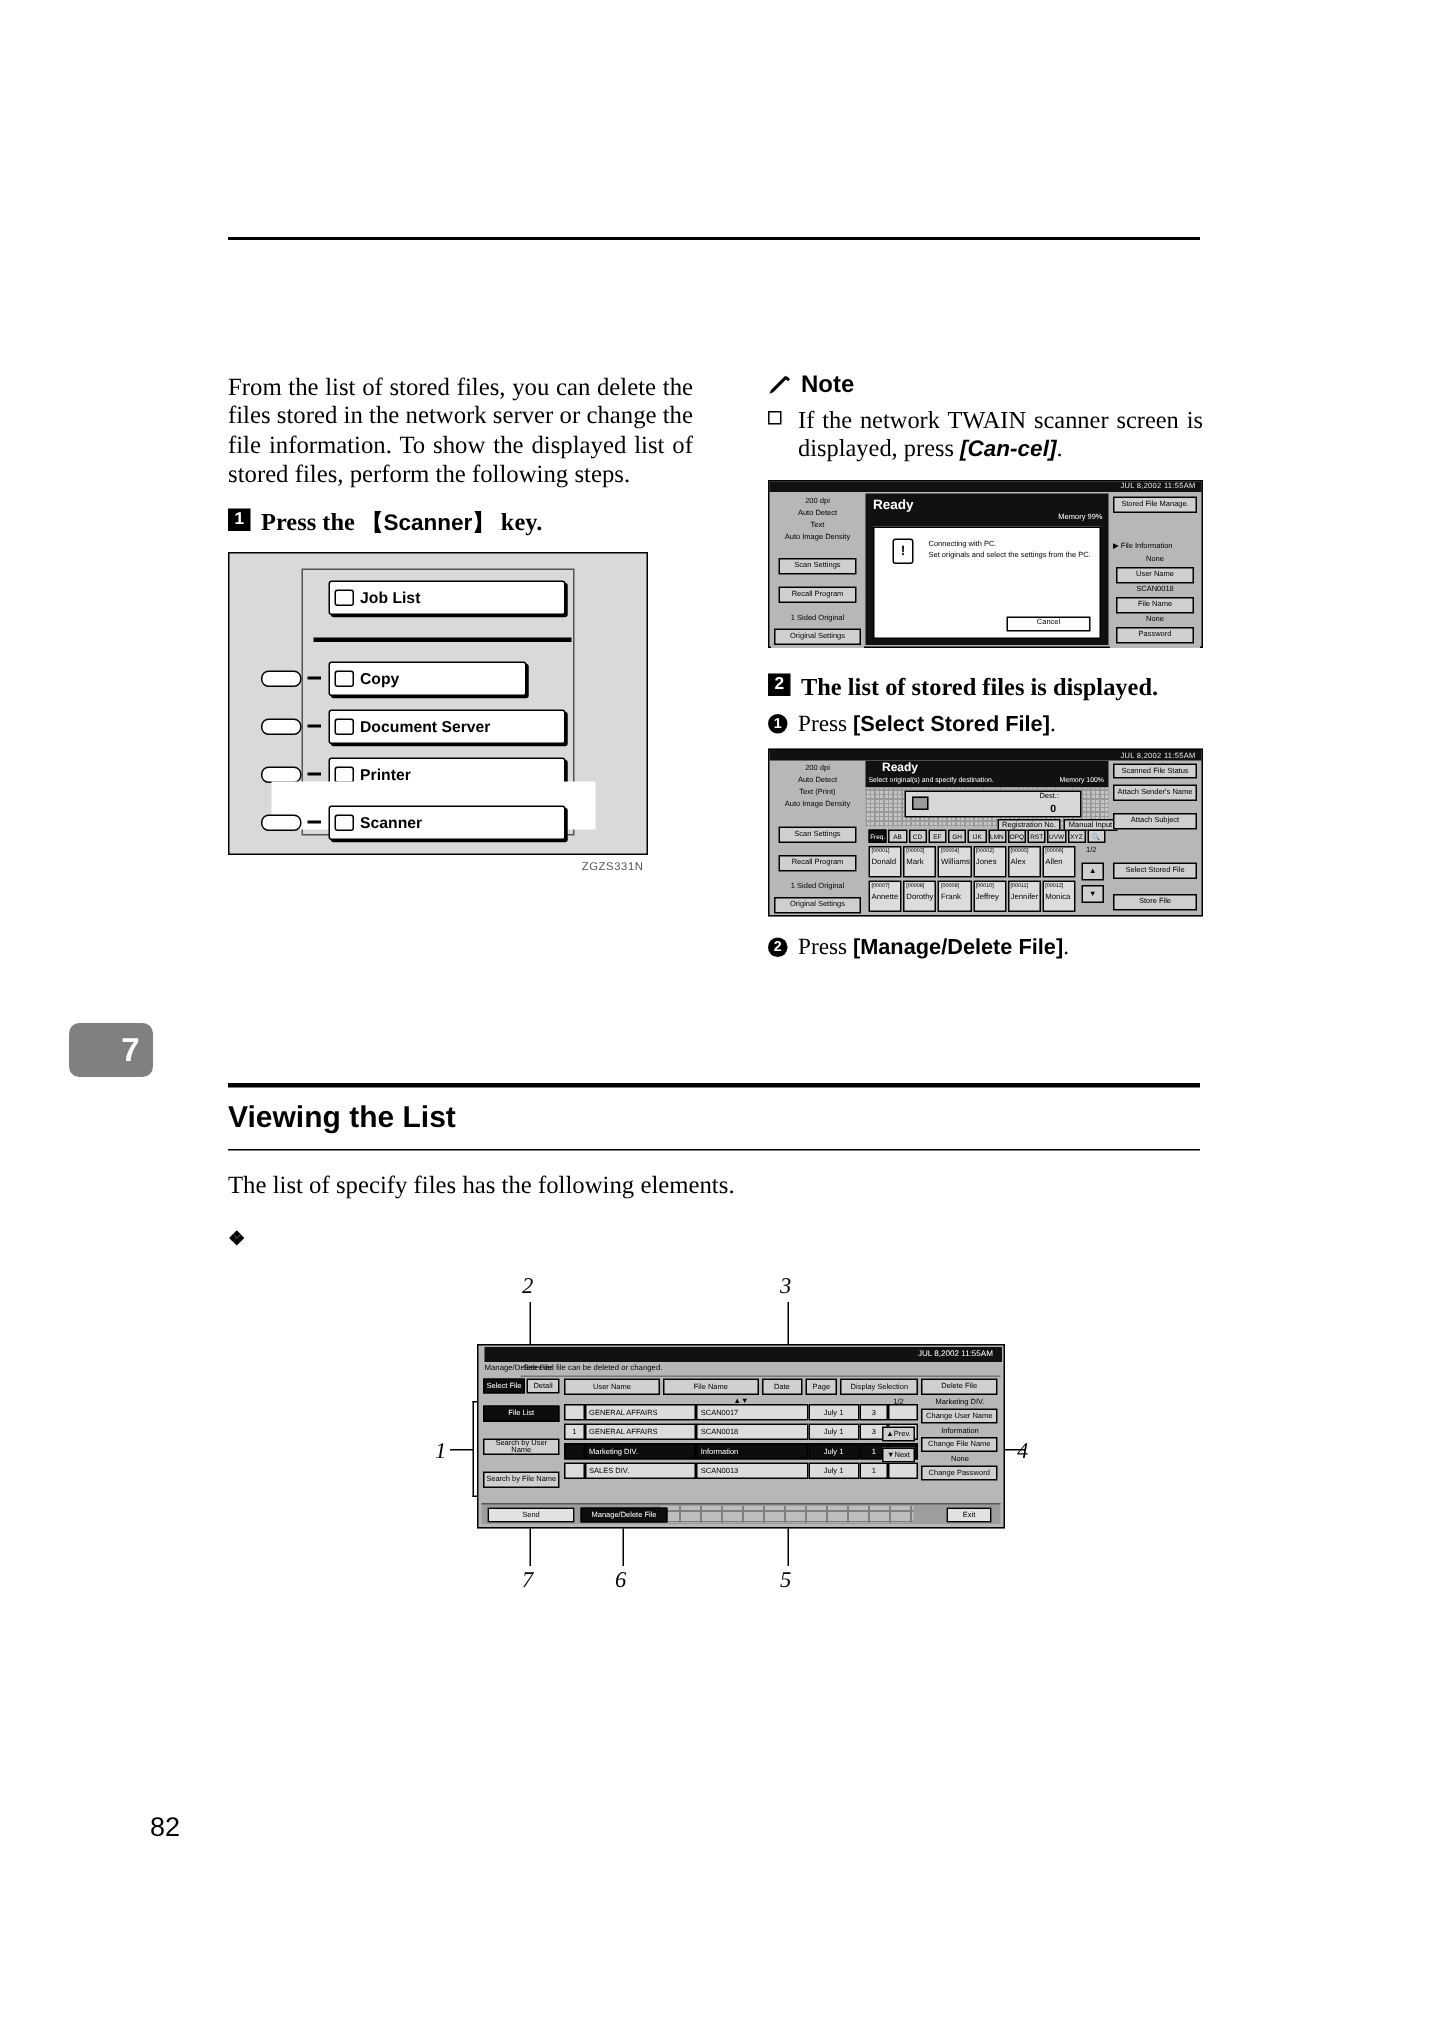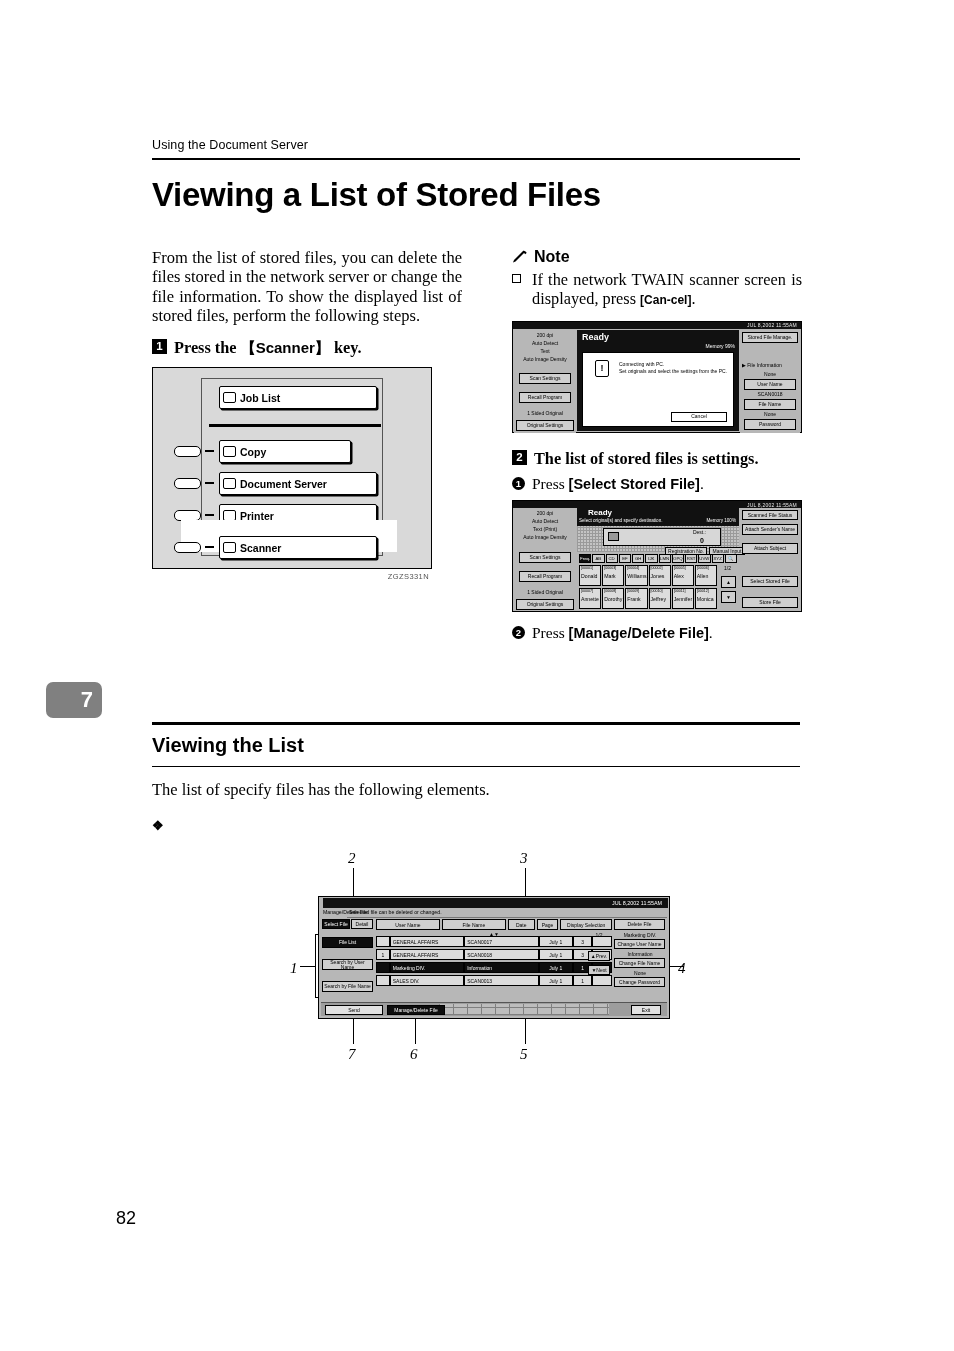--- a/index.html
+++ b/index.html
@@ -33,21 +33,21 @@
   .chapter-tab {
     position:absolute; left:46px; top:682px; width:56px; height:36px;
     background:#808080; border-radius:7px;
     color:#fff; font-family:"Liberation Sans", sans-serif;
     font-weight:bold; font-size:22px;
     display:flex; align-items:center; justify-content:flex-end;
     padding-right:9px;
   }
 
   .folio {
-    position:absolute; left:116px; top:1208px;
+    position:absolute; left:100px; top:1208px;
     font-family:"Liberation Sans", sans-serif; font-size:18px;
   }
 
   
   .col-left  { position:absolute; left:152px; top:248px; width:310px; }
   .col-right { position:absolute; left:512px; top:248px; width:290px; }
 
   p.body {
     margin:0 0 0 0; font-size:16.5px; line-height:19.4px;
     text-align:justify; text-justify:inter-word;
@@ -84,21 +84,21 @@
   }
   .pencil { display:inline-block; width:16px; height:14px; }
   .note-item {
     position:relative; padding-left:20px; margin-top:4px;
     font-size:16.3px; line-height:19.4px; text-align:justify;
   }
   .note-box {
     position:absolute; left:0; top:4px; width:9px; height:9px;
     border:1.7px solid #000;
   }
-  .note-item b.sans { font-family:"Liberation Sans", sans-serif; font-size:12px; }
+  .note-item b.sans { font-family:"Liberation Sans", sans-serif; font-size:15px;font-style:italic; }
 
   
   .panel-fig {
     position:relative; margin-top:10px; width:280px; height:202px;
     background:#d9d9d9; border:1.3px solid #000;
   }
   .panel-inner {
     position:absolute; left:48px; top:10px; width:182px; height:178px;
     border:1.3px solid #555;
   }
@@ -298,24 +298,22 @@
     font-family:"Liberation Sans", sans-serif; font-weight:bold; font-size:15px;
     display:flex; align-items:center; gap:9px;
   }
   .diamond { font-size:13px; }
 </style>
 </head>
 <body>
 
 <div class="page">
 
-  <div class="running-head">Using the Document Server</div>
   <div class="head-rule"></div>
 
-  <h1 class="title">Viewing a List of Stored Files</h1>
 
   <div class="chapter-tab">7</div>
   <div class="folio">82</div>
 
   <div class="col-left">
     <p class="body">From the list of stored files, you can delete the files stored in the network server or change the file information. To show the displayed list of stored files, perform the following steps.</p>
 
     <div class="step-line">
       <span class="step-num">1</span>
       <span class="step-txt"><span>Press the </span><span class="sans">【Scanner】</span><span> key.</span></span>
@@ -415,21 +413,21 @@
         <div class="lcd-btn" style="position:absolute;left:4px;top:49px;width:52px;height:11px;">User Name</div>
         <div class="lcd-lbl" style="position:absolute;left:0;top:62px;width:100%;">SCAN0018</div>
         <div class="lcd-btn" style="position:absolute;left:4px;top:69px;width:52px;height:11px;">File Name</div>
         <div class="lcd-lbl" style="position:absolute;left:0;top:82px;width:100%;">None</div>
         <div class="lcd-btn" style="position:absolute;left:4px;top:89px;width:52px;height:11px;">Password</div>
       </div>
     </div>
 
     <div class="step-line" style="margin-top:16px;">
       <span class="step-num">2</span>
-      <span class="step-txt" style="text-align:justify; display:block;">The list of stored files is settings.</span>
+      <span class="step-txt" style="text-align:justify; display:block;">The list of stored files is displayed.</span>
     </div>
 
     <div class="substep">
       <span class="substep-num">1</span>
       <span>Press </span><b class="sans">[Select Stored File]</b><span>.</span>
     </div>
 
     <div class="lcd" id="dest" style="position:relative; margin-top:7px; width:290px; height:112px;">
       <div class="lcd-titlebar">JUL   8,2002 11:55AM</div>
 

